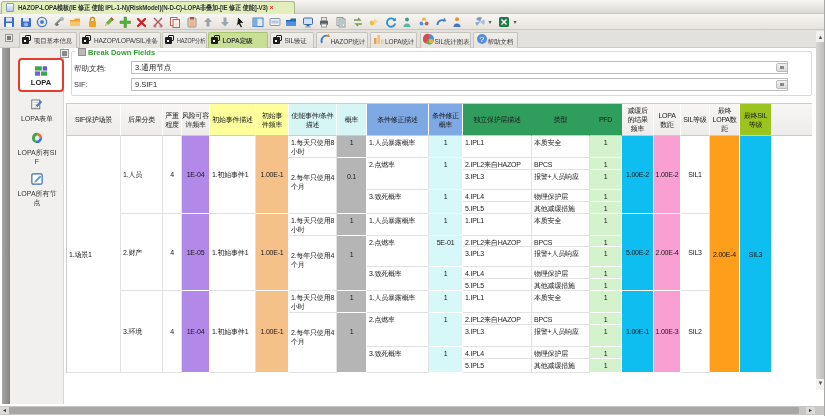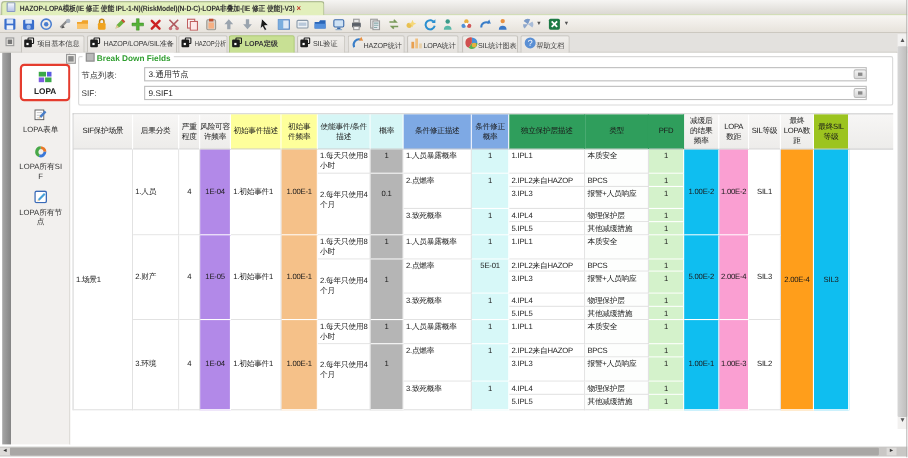--- a/index.html
+++ b/index.html
@@ -249,21 +249,21 @@
           <path d="M4 9.5 L10.5 2.8 l1.6 1.6 L5.6 11z" fill="#48a0d8"></path>
           <path d="M4 9.5 l-.6 2.3 2.2 -.8z" fill="#e8c89a"></path>
         </svg></div>LOPA所有节<br>点</div>
 </div>
 <div class="abs" id="panel"></div>
 <div class="abs" style="left:60px;top:49px;width:9px;height:9px;border:1px solid #9a9a9a;background:#eceae6">
     <div style="position:absolute;left:1px;top:1px;width:5px;height:5px;background:#8a8a8a"></div>
   </div>
 <div class="abs" id="fset"></div>
 <div class="abs" id="fsetlegend"><span style="display:inline-block;width:8px;height:8px;background:#b9b9b9;border:1px solid #8f8f8f;vertical-align:-1px;margin-right:2px"></span>Break Down Fields</div>
-<div class="flabel" style="left:74px;top:64px">节点列表:</div>
+<div class="flabel" style="left:74px;top:64px">帮助文档:</div>
 <div class="finput" style="top:61px">3.通用节点</div>
 <div class="fbtn" style="top:63px"></div>
 <div class="flabel" style="left:74px;top:80px">SIF:</div>
 <div class="finput" style="top:78px">9.SIF1</div>
 <div class="fbtn" style="top:80px"></div>
 <div id="tablewrap">
     <div class="grid">
 <div class="h g" style="grid-column:1;grid-row:1">SIF保护场景</div>
 <div class="h g" style="grid-column:2;grid-row:1">后果分类</div>
 <div class="h g" style="grid-column:3;grid-row:1">严重<br>程度</div>

